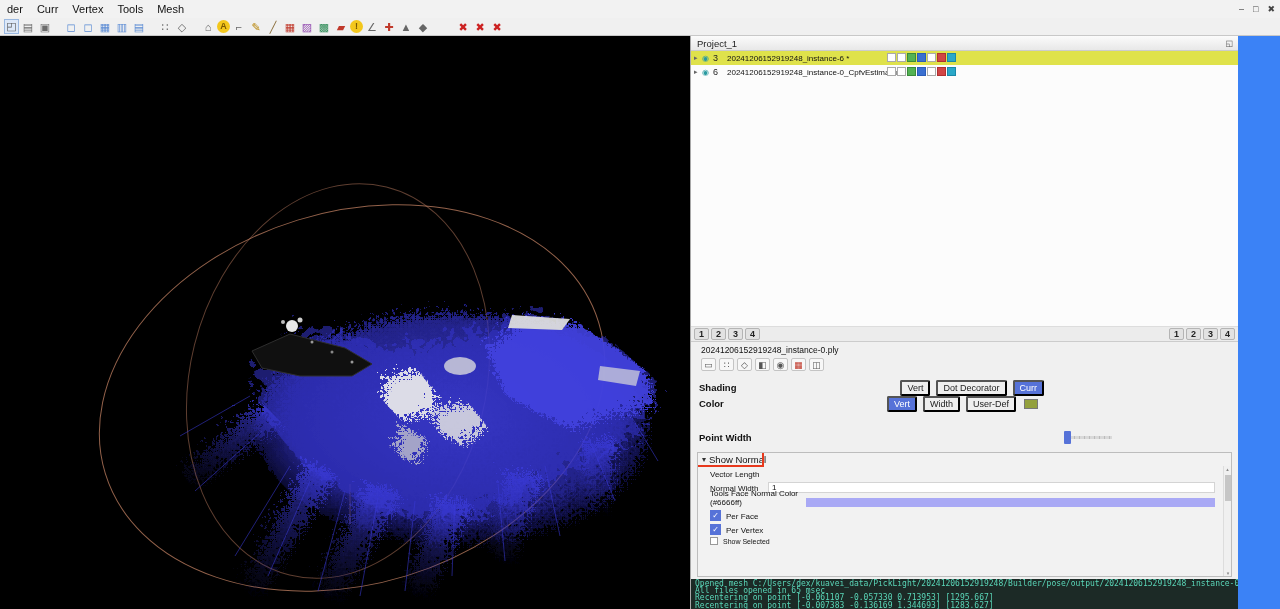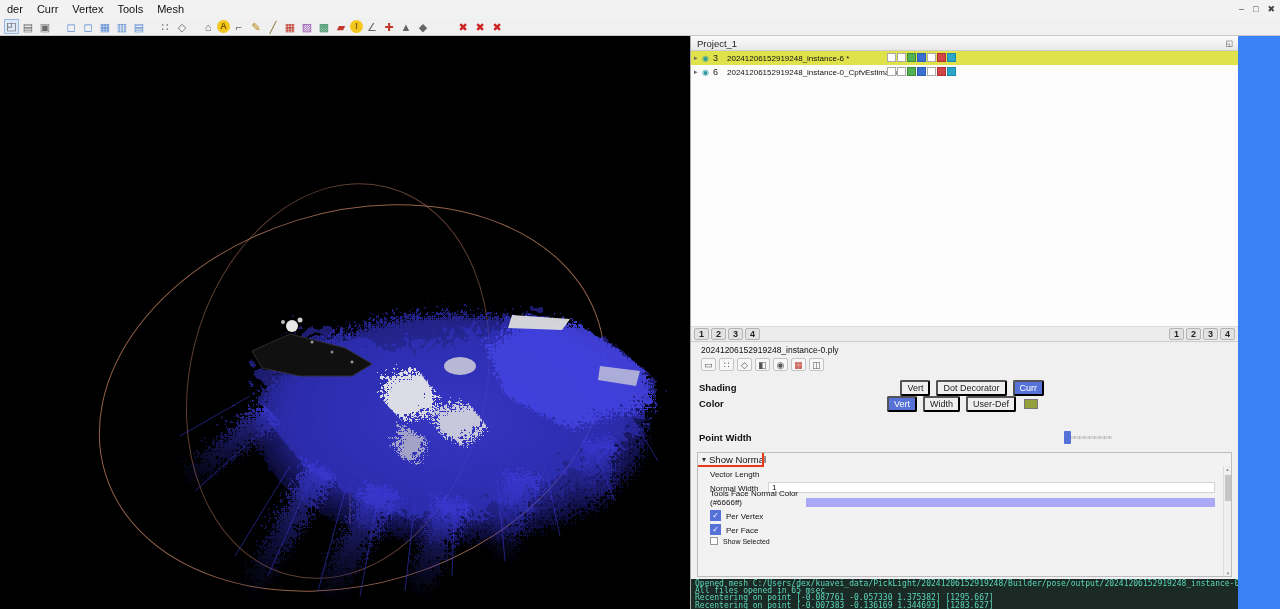--- a/index.html
+++ b/index.html
@@ -340,44 +340,44 @@
           </div>
 
 
           <div class="sn-row">
             <span class="sn-label-lg">Tools Face Normal Color  (#6666ff)</span>
             <button class="color-bar"></button>
           </div>
 
           <div class="sn-row">
             <span class="cb checked"></span>
+            <span>Per Face</span>
+          </div>
+
+          <div class="sn-row">
+            <span class="cb checked"></span>
             <span>Per Vertex</span>
-          </div>
-
-          <div class="sn-row">
-            <span class="cb checked"></span>
-            <span>Per Face</span>
           </div>
 
           <div class="sn-row small">
             <span class="cb"></span>
             <span>Show Selected</span>
           </div>
 
           <div class="sn-scroll">
             <span>▴</span>
             <span class="sn-thumb"></span>
             <span class="sn-arrow-down">▾</span>
           </div>
         </div>
       </div>
 
       <div class="log">
 
       <div class="log-line">Opened mesh C:/Users/dex/kuavei_data/PickLight/20241206152919248/Builder/pose/output/20241206152919248_instance-0.ply in 64 msec</div>
           <div class="log-line">All files opened in 65 msec</div>
-          <div class="log-line">Recentering on point [-0.087761 -0.057330 1.375382] [1295.667]</div>
+          <div class="log-line">Recentering on point [-0.061107 -0.057330 0.713953] [1295.667]</div>
           <div class="log-line">Recentering on point [-0.007383 -0.136169 1.344693] [1283.627]</div>
         </div>
 
     </div>
   </div>
 </div>
 
 </body></html>

